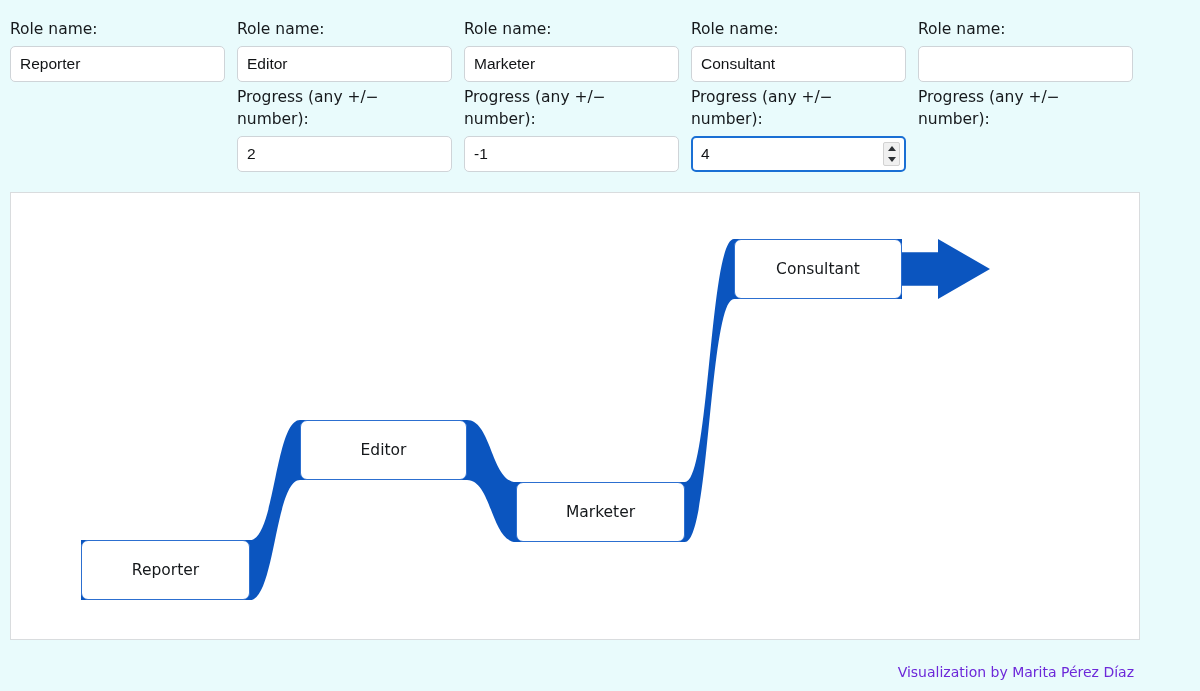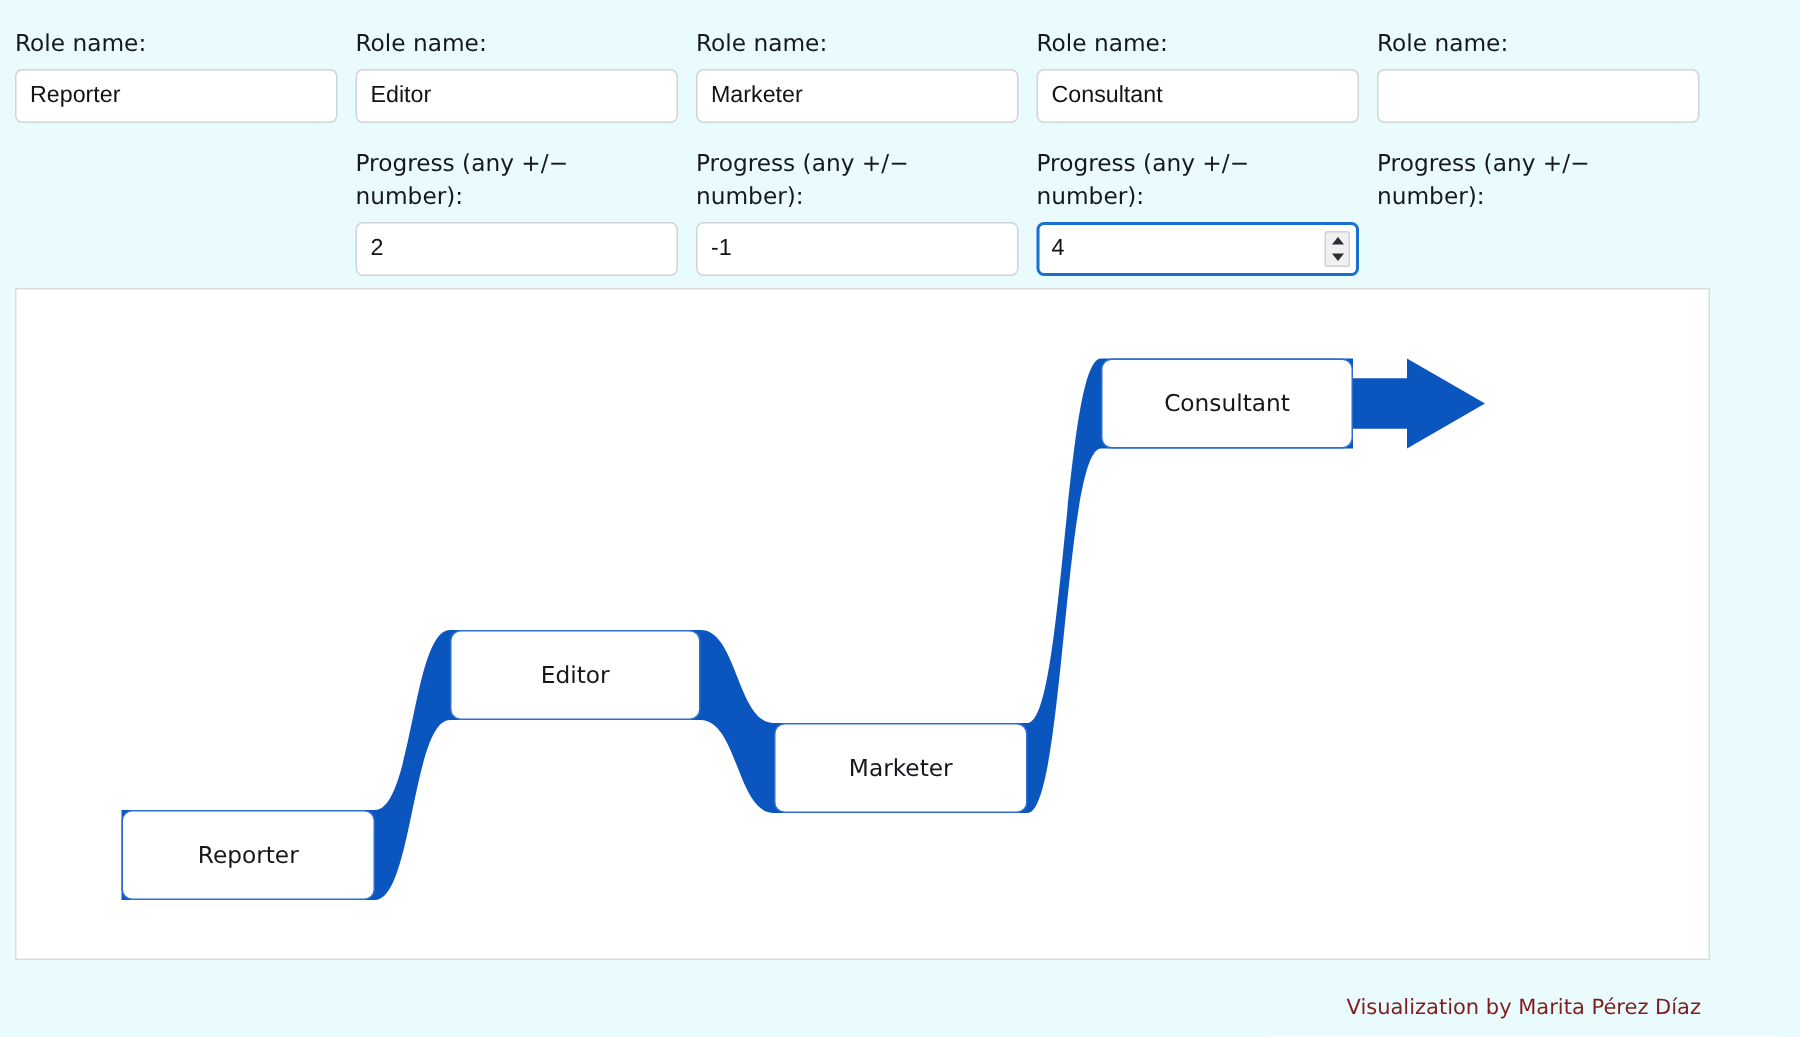--- a/index.html
+++ b/index.html
@@ -61,21 +61,21 @@
   }
   .text-input::placeholder,
   .num-input::placeholder {
     color: #8b9096;
     opacity: 1;
   }
   .spacer-progress {
     height: 98px;
   }
   .progress-block {
-    margin-top: 16px;
+    margin-top: 4px;
   }
   .num-wrap {
     position: relative;
     width: 215px;
     height: 36px;
   }
   .num-wrap .num-input {
     width: 215px;
     height: 36px;
     -moz-appearance: textfield;
@@ -148,21 +148,21 @@
     color: #15181b;
   }
 
   
   #footer-credit {
     position: absolute;
     right: 66px;
     top: 664px;
     font-family: "DejaVu Sans", sans-serif;
     font-size: 14px;
-    color: #7f1d1d;
+    color: #6d28d9;
     white-space: nowrap;
   }
 </style>
 </head>
 <body>
 
 <div id="controls">
 
   <div class="role-col">
     <div class="field-label">Role name:</div>

